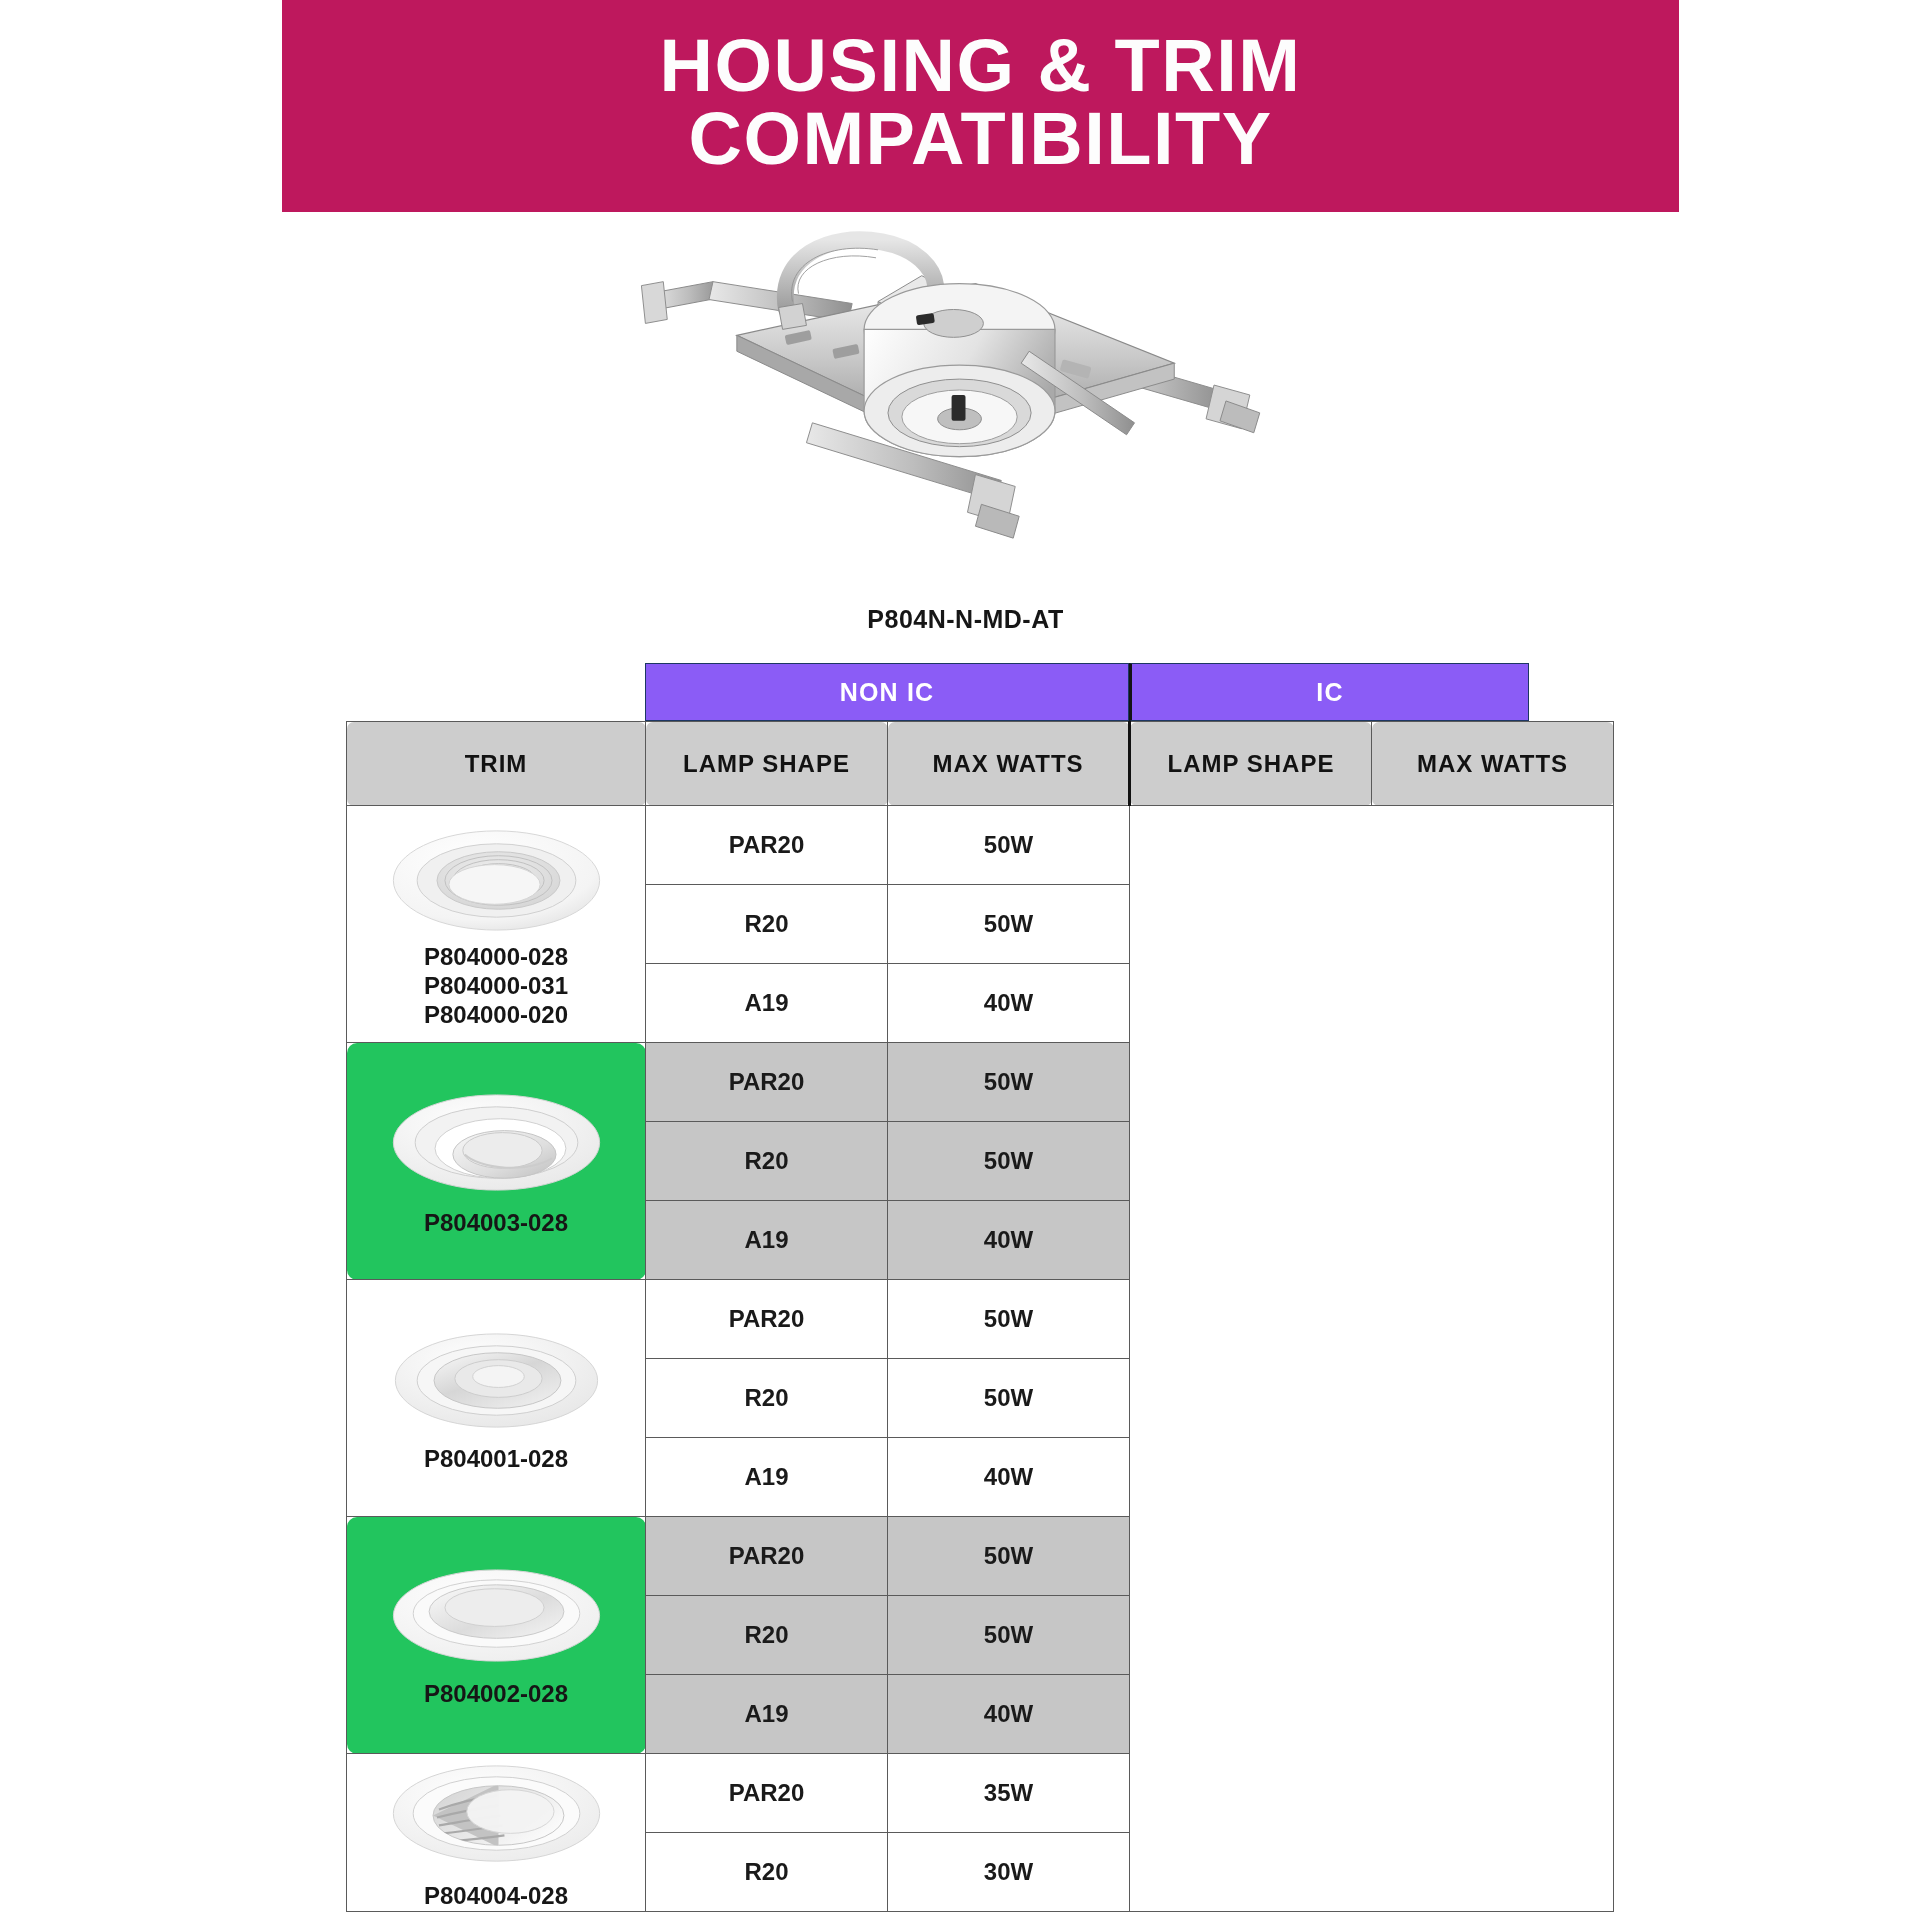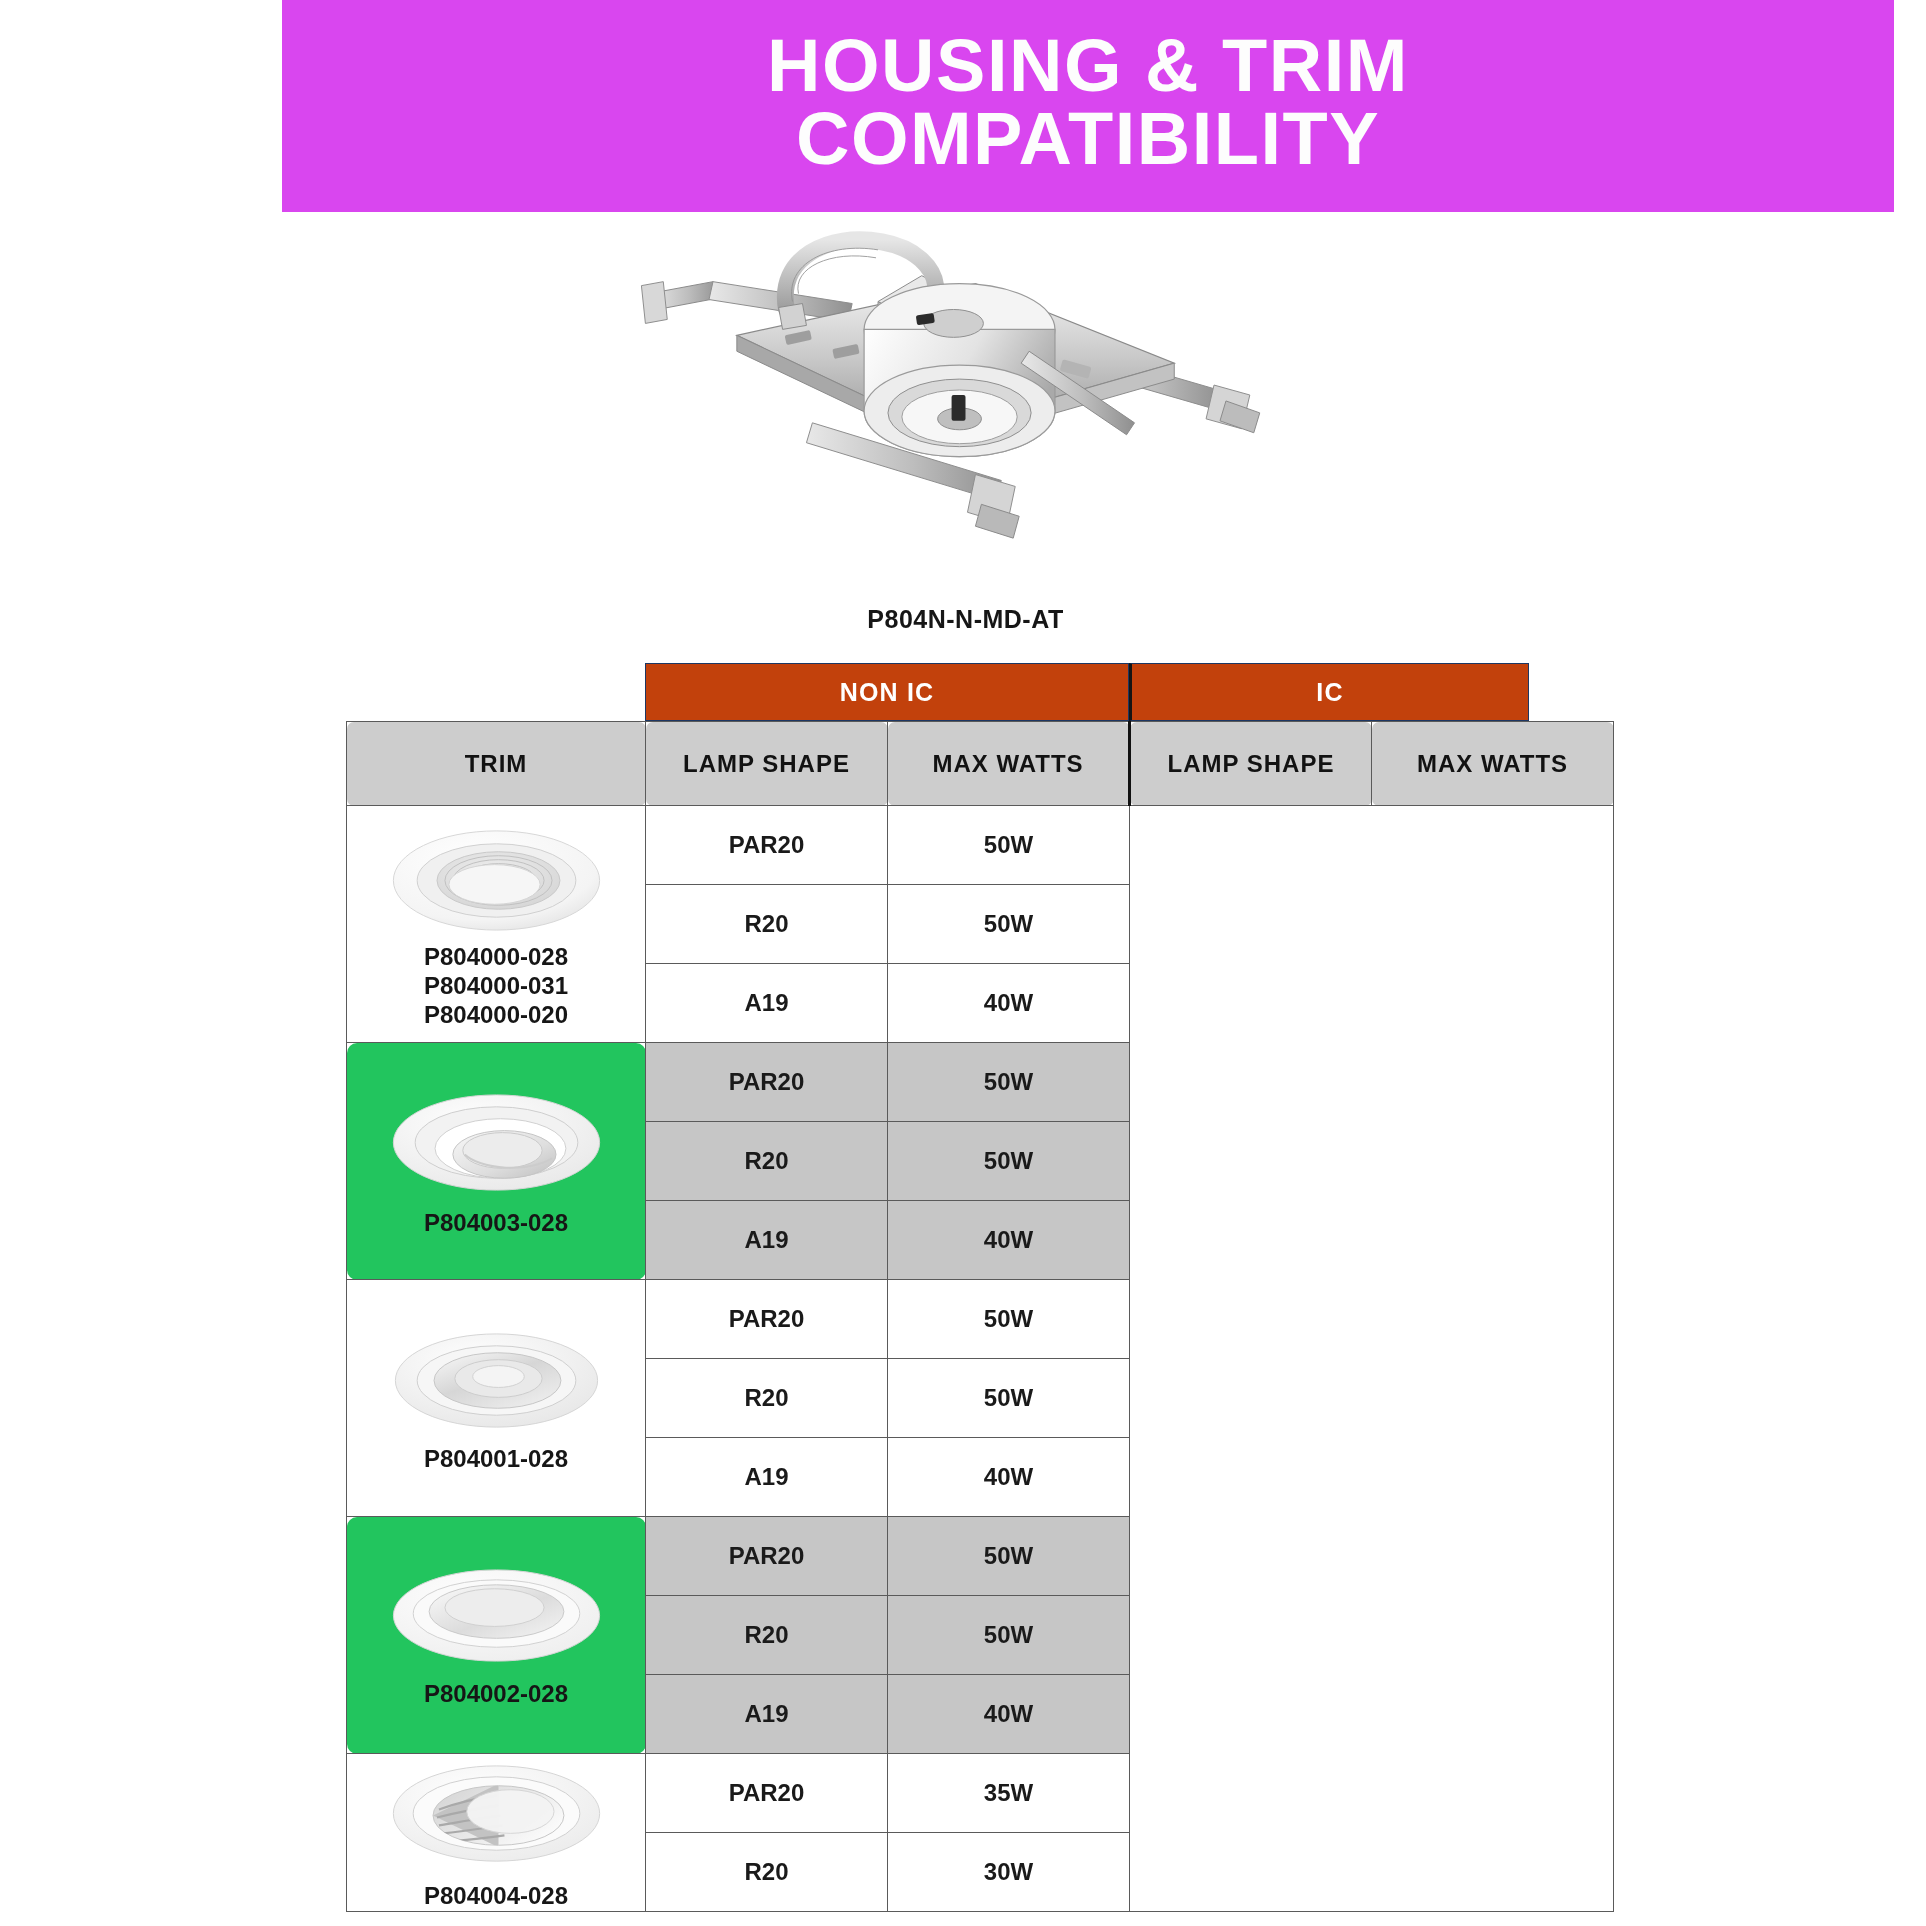--- a/index.html
+++ b/index.html
@@ -8,22 +8,22 @@
     background:#ffffff;
     font-family:"Liberation Sans", sans-serif;
     color:#1a1a1a;
     overflow:hidden;
     position:relative;
   }
 
   
   .banner{
     position:absolute;
-    left:282px; top:0; width:1612px; height:212px;
-    background:#d946ef;
+    left:282px; top:0; width:1397px; height:212px;
+    background:#be185d;
     display:flex;align-items:center;justify-content:center;
     box-sizing:border-box;
     padding-bottom:6px;
   }
   .banner-title{
     color:#fdfdfd;
     font-size:74px;
     font-weight:bold;
     line-height:0.98;
     text-align:center;
@@ -56,21 +56,21 @@
     width:1266px;height:1264px;
   }
 
   .blue-head{
     position:absolute;
     left:299px;top:0;
     height:58px;
     display:flex;
   }
   .blue-cell{
-    background:#c2410c;
+    background:#8b5cf6;
     color:#ffffff;
     font-size:25px;
     font-weight:bold;
     letter-spacing:1.2px;
     display:flex;align-items:center;justify-content:center;
     box-sizing:border-box;
     border:1px solid #1d3763;
   }
   .blue-nonic{width:484px;}
   .blue-ic{width:400px;border-left:3px solid #141414;}

